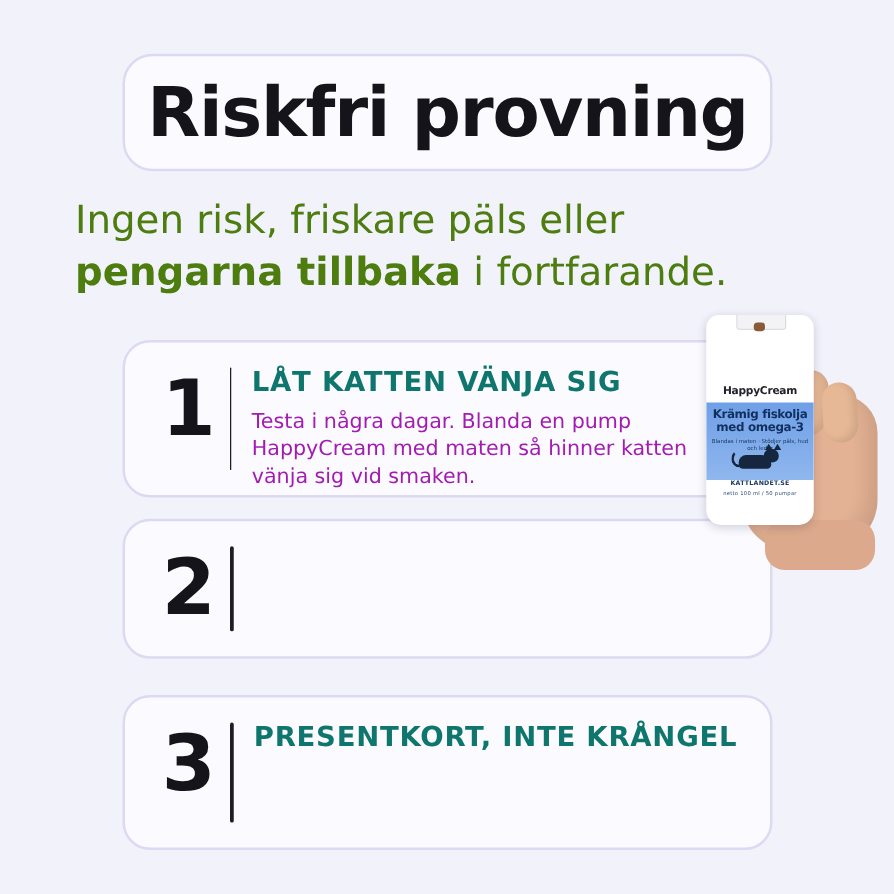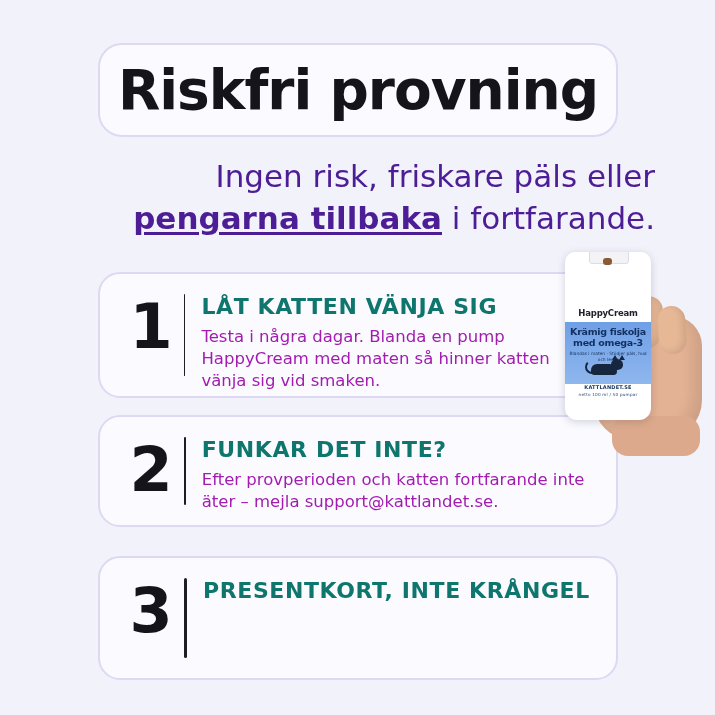--- a/index.html
+++ b/index.html
@@ -47,29 +47,28 @@
     line-height: 1;
     white-space: nowrap;
   }
 
   
   .subtitle {
     position: absolute;
     left: 60px;
     top: 155px;
     width: 595px;
-    text-align: right;
+    text-align: left;
     font-size: 31px;
     line-height: 1.37;
-    color: #4c1d95;
+    color: #4d7c0f;
     font-family: "DejaVu Sans", sans-serif;
   }
   .subtitle .underline-bold {
     font-weight: bold;
-    text-decoration: underline;
     text-underline-offset: 3px;
   }
 
   
   .card {
     position: absolute;
     left: 98px;
     width: 520px;
     box-sizing: border-box;
     background: #fafaff;
@@ -295,24 +294,20 @@
     <div class="step-divider"></div>
     <div class="step-body">
       <div class="step-head">LÅT KATTEN VÄNJA SIG</div>
       <p class="step-desc">Testa i några dagar. Blanda en pump HappyCream med maten så hinner katten vänja sig vid smaken.</p>
     </div>
   </div>
 
   <div class="card card-2">
     <div class="step-num">2</div>
     <div class="step-divider"></div>
-    <div class="step-body">
-      <div class="step-head">FUNKAR DET INTE?</div>
-      <p class="step-desc">Efter provperioden och katten fortfarande inte äter – mejla support@kattlandet.se.</p>
-    </div>
   </div>
 
   <div class="card card-3">
     <div class="step-num">3</div>
     <div class="step-divider"></div>
     <div class="step-body">
       <div class="step-head">PRESENTKORT, INTE KRÅNGEL</div>
     </div>
   </div>
 

